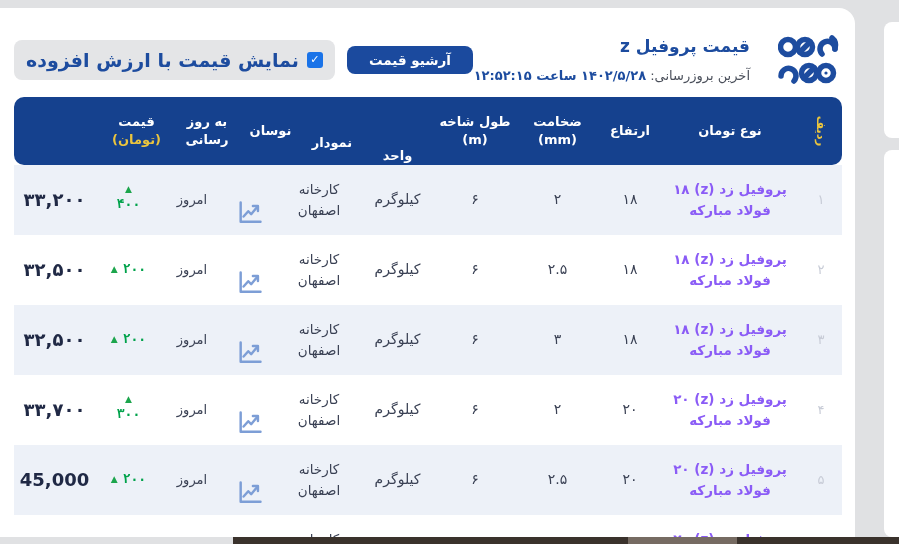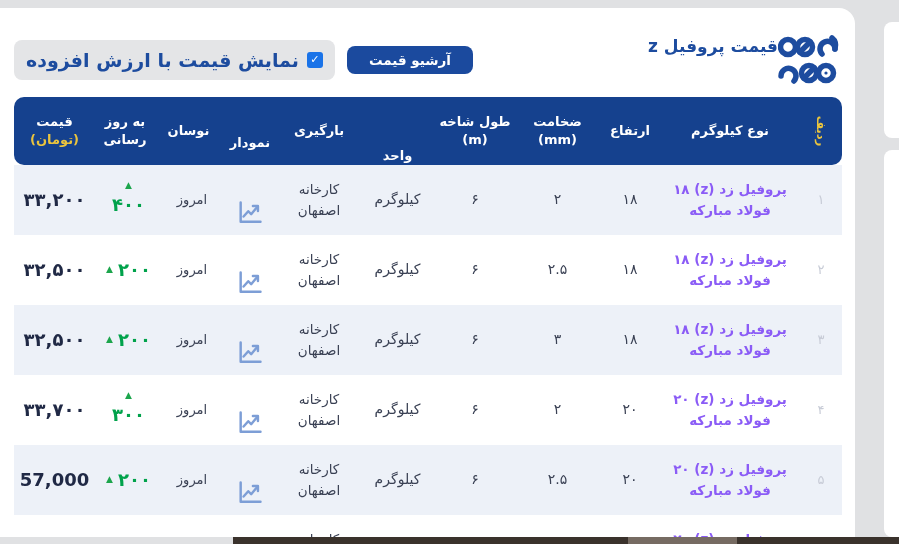--- a/index.html
+++ b/index.html
@@ -14,21 +14,21 @@
   .main-card{
     position:absolute; top:8px; left:-24px; width:879px; height:529px;
     background:#ffffff; border-radius:0 16px 0 0; overflow:hidden;
   }
   .inner{ position:absolute; top:0; right:13px; width:828px; }
   
   .page-header{
     display:flex; justify-content:space-between; align-items:flex-start;
     padding-top:24px; height:89px;
   }
-  .title-group{ display:flex; gap:0; align-items:flex-start; }
+  .title-group{ display:flex; gap:28px; align-items:flex-start; }
   .logo{ width:64px; height:54px; flex:0 0 auto; cursor:pointer; }
   .title-col{ padding-top:4px; }
   .page-title{ color:#1d4c9f; font-size:17px; font-weight:bold; }
   .update-line{ margin-top:12px; font-size:13px; color:#4a4f5a; }
   .update-line b{ color:#1d4c9f; font-weight:bold; }
   .actions{ display:flex; align-items:center; gap:12px; margin-top:8px; }
   .archive-btn{
     background:#1b4a9e; color:#fff; border:none; border-radius:8px;
     padding:6px 22px; font-size:13.5px; font-weight:bold; cursor:pointer;
     font-family:inherit;
@@ -79,21 +79,21 @@
   .c-fl   { flex:0 0 67px;  }
   .c-price{ flex:0 0 81px;  }
   .td.c-no{ color:#c7cbd6; font-size:13px; }
   .td.c-name{ font-weight:bold; color:#8b5cf6; font-size:13.5px; padding:0 8px; }
   .td.c-load{ font-size:13.5px; padding:0 10px; }
   .td.c-upd{ font-size:13px; }
   .td.c-price{ font-weight:bold; color:#202945; font-size:18px; }
   .fluct{ display:flex; flex-direction:row-reverse; align-items:center; gap:5px; }
   .fluct.stacked{ flex-direction:column; gap:1px; }
   .fluct .tri{ color:#1ca54c; font-size:9px; line-height:1; }
-  .fluct .val{ color:#00a24b; font-size:18px; font-weight:bold; }
+  .fluct .val{ color:#00a24b; font-size:13px; font-weight:bold;font-family:Liberation Mono, monospace; }
   .chart-btn{ cursor:pointer; display:flex; align-items:center; justify-content:center; }
   
   .side-card-a{
     position:absolute; left:884px; top:22px; width:20px; height:116px;
     background:#fff; border-radius:8px 0 0 8px;
   }
   .side-card-b{
     position:absolute; left:884px; top:150px; width:20px; height:387px;
     background:#fff; border-radius:8px 0 0 8px;
   }
@@ -121,55 +121,56 @@
           <path d="M44 22 a7.5 7.5 0 1 1 13 -5"></path>
           <path d="M57 17 q2 -7 -3 -11"></path>
           <path d="M3 44 a7.5 7.5 0 1 1 13 5"></path>
           <circle cx="31" cy="41" r="7.5"></circle>
           <path d="M26 46 L36 36"></path>
           <circle cx="48" cy="41" r="7.5"></circle>
           <circle cx="48" cy="41" r="1.6" fill="#1d4c9f" stroke="none"></circle>
         </svg>
         <div class="title-col">
           <div class="page-title">قیمت پروفیل z</div>
+          <div class="update-line">
+            <span>آخرین بروزرسانی:</span>
+            <b>۱۴۰۲/۵/۲۸ ساعت ۱۲:۵۲:۱۵</b>
+          </div>
         </div>
       </div>
       <div class="actions">
         <button class="archive-btn">آرشیو قیمت</button>
         <div class="vat-pill">
           <span class="cbx">✓</span>
           <span class="lbl">نمایش قیمت با ارزش افزوده</span>
         </div>
       </div>
     </div>
 
     <div class="price-table">
       <div class="thead">
         <div class="th c-no">
             <span class="rotate-label">ردیف</span>
           </div>
         <div class="th c-name">
-            <span>نوع کیلوگرم</span>
+            <span>نوع تومان</span>
           </div>
         <div class="th c-h">
             <span>ارتفاع</span>
           </div>
         <div class="th c-t">
             <span>ضخامت</span>
             <span class="sub">(mm)</span>
           </div>
         <div class="th c-len">
             <span>طول شاخه</span>
             <span class="sub">(m)</span>
           </div>
         <div class="th c-unit">
             <span>واحد</span>
-          </div>
-        <div class="th c-load">
-            <span>بارگیری</span>
           </div>
         <div class="th c-chart">
             <span>نمودار</span>
           </div>
         <div class="th c-fl">
             <span>نوسان</span>
           </div>
         <div class="th c-upd">
             <span>به روز</span>
             <span class="sub">رسانی</span>
@@ -295,21 +296,21 @@
               <path d="M14.5 6 L18.8 6 L18.8 10.3"></path>
             </svg>
         </div>
         <div class="td c-upd">امروز</div>
         <div class="td c-fl">
           <div class="fluct">
               <span class="tri">▲</span>
               <span class="val">۲۰۰</span>
             </div>
         </div>
-        <div class="td c-price">57,000</div>
+        <div class="td c-price">45,000</div>
       </div>
 
       <div class="tr">
         <div class="td c-no"></div>
         <div class="td c-name">پروفیل زد (z) ۲۰ فولاد مبارکه</div>
         <div class="td c-h"></div>
         <div class="td c-t"></div>
         <div class="td c-len"></div>
         <div class="td c-unit"></div>
         <div class="td c-load">کارخانه اصفهان</div>

